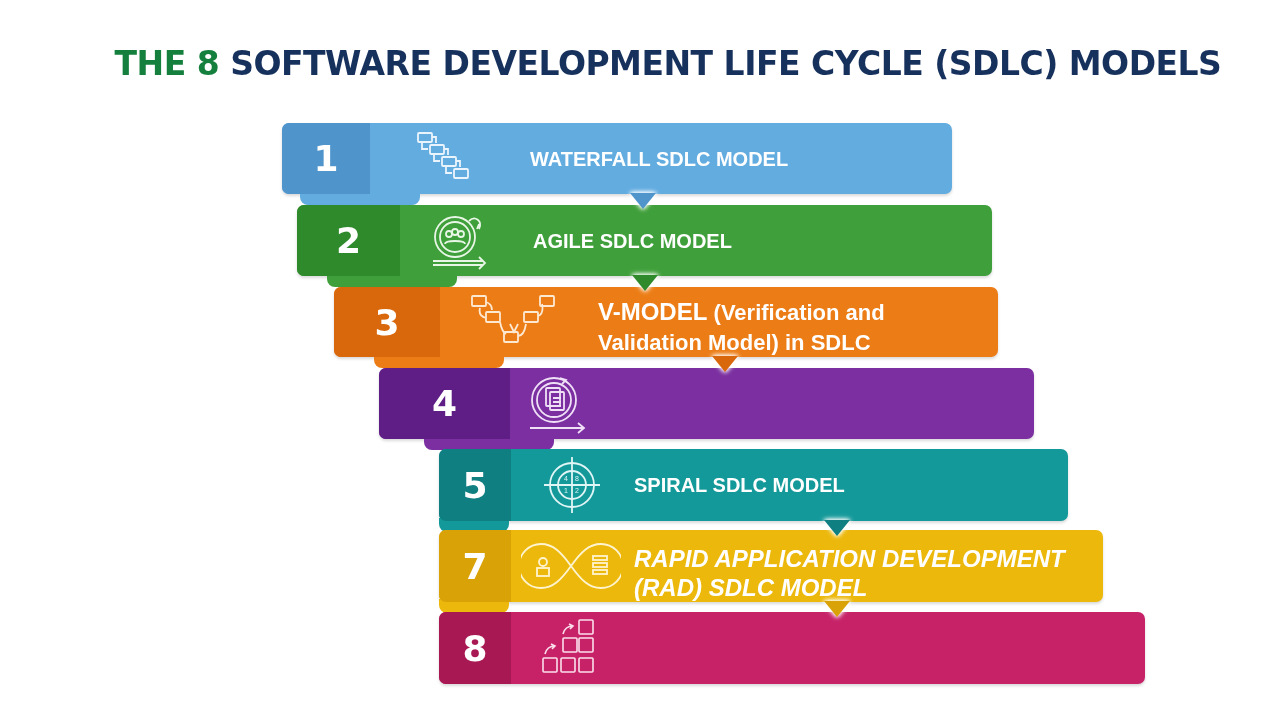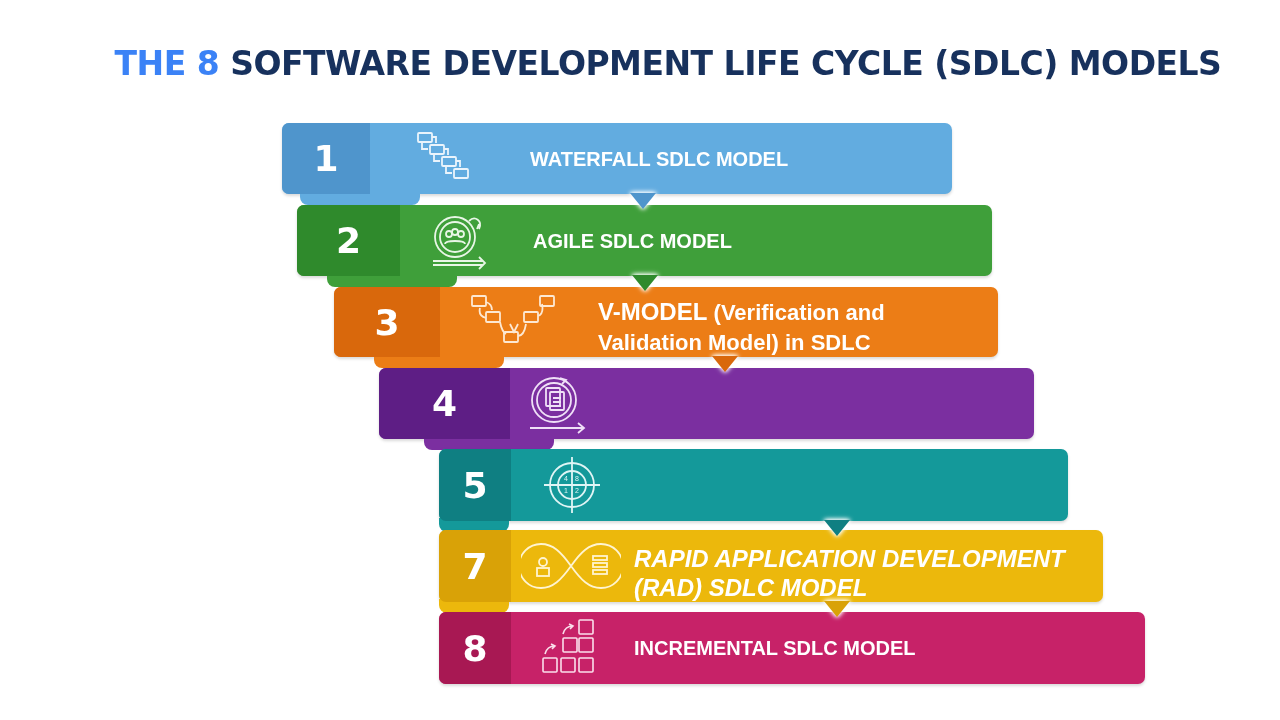--- a/index.html
+++ b/index.html
@@ -1,18 +1,18 @@
 <!DOCTYPE html>
 <html><head>
 <meta charset="utf-8">
 <style>
   html, body { margin:0; padding:0; }
   body { width:1280px; height:720px; background:#ffffff; position:relative; overflow:hidden; font-family:"Liberation Sans", sans-serif; }
   .title { position:absolute; left:0; top:44px; width:1290px; text-align:center; font-family:"DejaVu Sans", sans-serif; font-weight:bold; font-size:33px; letter-spacing:-0.5px; color:#17315d; white-space:nowrap; }
-  .title .accent { color:#3b82f6;margin-left:46px; }
+  .title .accent { color:#15803d;margin-left:46px; }
   .bar { position:absolute; border-radius:7px; box-shadow:0 2px 3px rgba(0,0,0,0.15); }
   .num { position:absolute; left:0; top:0; bottom:0; border-radius:7px 0 0 7px; display:flex; align-items:center; justify-content:center; color:#fff; font-family:"DejaVu Sans", sans-serif; font-weight:bold; font-size:36px; }
   .tab { position:absolute; bottom:-11px; height:14px; border-radius:0 0 8px 8px; }
   .icon { position:absolute; top:50%; transform:translateY(-50%); width:74px; height:64px; }
   .icon svg { width:100%; height:100%; }
   .label { position:absolute; top:0; bottom:0; display:flex; align-items:center; color:#fff; font-weight:bold; font-size:20px; line-height:30px; white-space:nowrap; }
   .label.two { font-size:24px; line-height:29px; white-space:normal;align-items:flex-end; }
   .label .sub { font-size:22px; }
   .arrow { position:absolute; width:0; height:0; border-left:13px solid transparent; border-right:13px solid transparent; border-top:16px solid; filter:drop-shadow(0 0 2px #fff) drop-shadow(0 0 2px #fff); z-index:5; }
 </style>
@@ -99,20 +99,21 @@
     <svg viewBox="0 0 74 64" fill="none" stroke="#e0f5f5" stroke-width="1.8">
       <circle cx="37" cy="32" r="22"></circle>
         <circle cx="37" cy="32" r="14"></circle>
         <path d="M37 4v56M9 32h56"></path>
       <text x="29" y="28" font-size="7" fill="#e0f5f5" stroke="none">4</text>
         <text x="40" y="28" font-size="7" fill="#e0f5f5" stroke="none">8</text>
         <text x="29" y="40" font-size="7" fill="#e0f5f5" stroke="none">1</text>
         <text x="40" y="40" font-size="7" fill="#e0f5f5" stroke="none">2</text>
     </svg>
   </div>
+  <div class="label" style="left:195px;">SPIRAL SDLC MODEL</div>
 </div>
 <div class="arrow" style="left:824px;top:520px;border-top-color:#0f7f82;"></div>
 
 <div class="bar" style="left:439px;top:530px;width:664px;height:72px;background:#ecb80c;">
   <div class="tab" style="left:0px;width:70px;background:#ecb80c;"></div>
   <div class="num" style="width:72px;background:#d9a207;">7</div>
   <div class="icon" style="left:82px;width:100px;">
     <svg viewBox="0 0 100 64" fill="none" stroke="#fff4d0" stroke-width="1.8">
       <path d="M50 32c-10-14-18-22-30-22a22 22 0 0 0 0 44c12 0 20-8 30-22s18-22 30-22a22 22 0 0 1 0 44c-12 0-20-8-30-22z"></path>
       <circle cx="22" cy="28" r="4"></circle>
@@ -132,14 +133,13 @@
     <svg viewBox="0 0 74 64" fill="none" stroke="#fbe0ec" stroke-width="1.6">
       <rect x="46" y="4" width="14" height="14" rx="1"></rect>
         <rect x="30" y="22" width="14" height="14" rx="1"></rect>
         <rect x="46" y="22" width="14" height="14" rx="1"></rect>
       <rect x="10" y="42" width="14" height="14" rx="1"></rect>
         <rect x="28" y="42" width="14" height="14" rx="1"></rect>
         <rect x="46" y="42" width="14" height="14" rx="1"></rect>
       <path d="M30 18q2-8 10-8M36 8l4 2-3 3M12 38q2-8 10-8M18 28l4 2-3 3"></path>
     </svg>
   </div>
-  <div class="label" style="left:195px;">INCREMENTAL SDLC MODEL</div>
 </div>
 
 </body></html>

